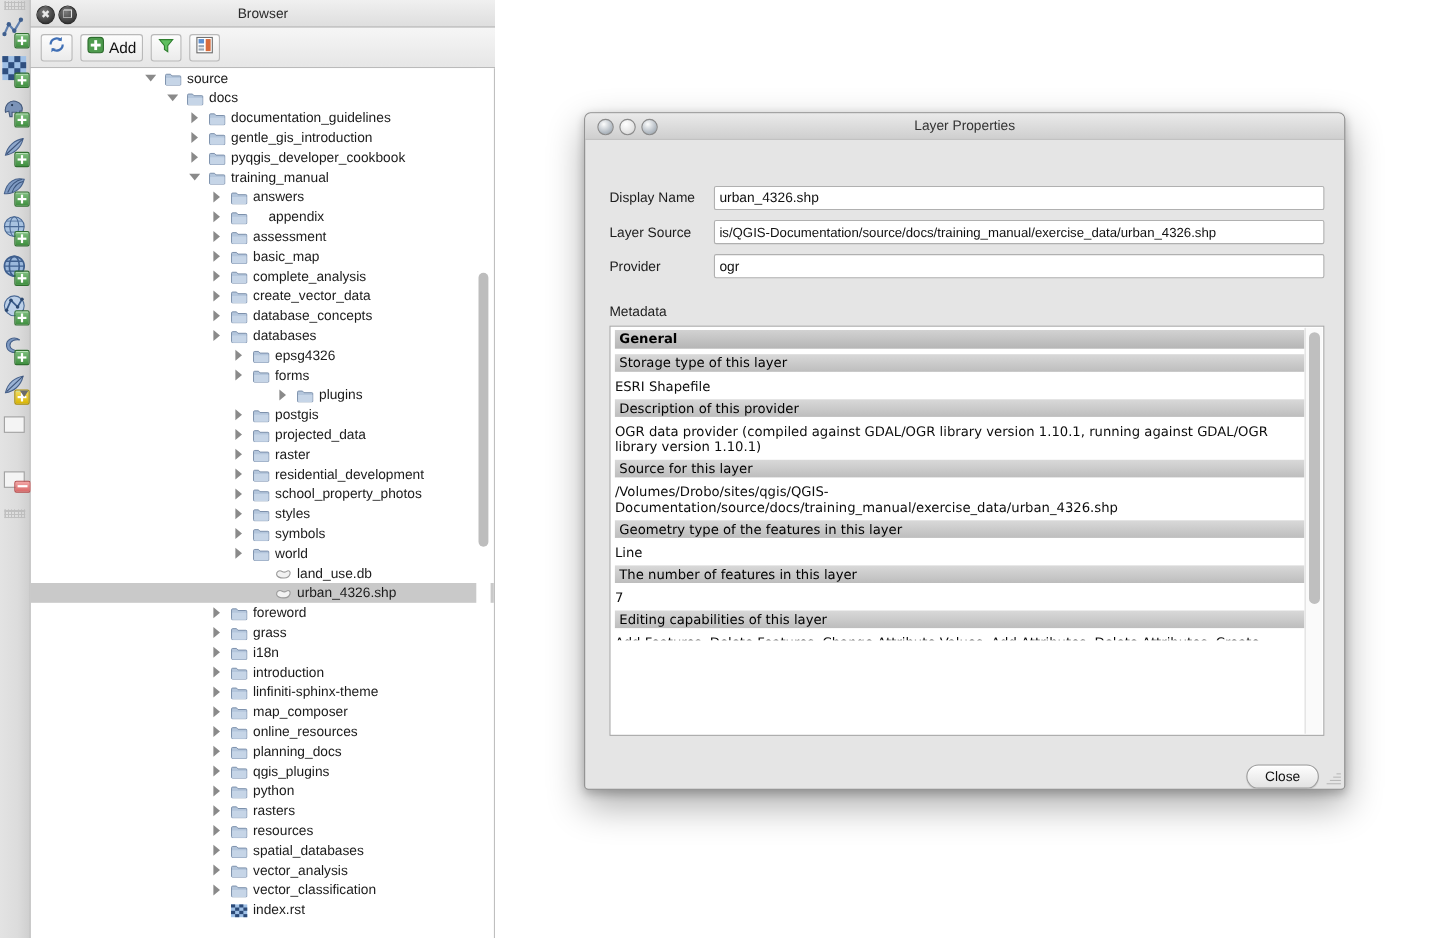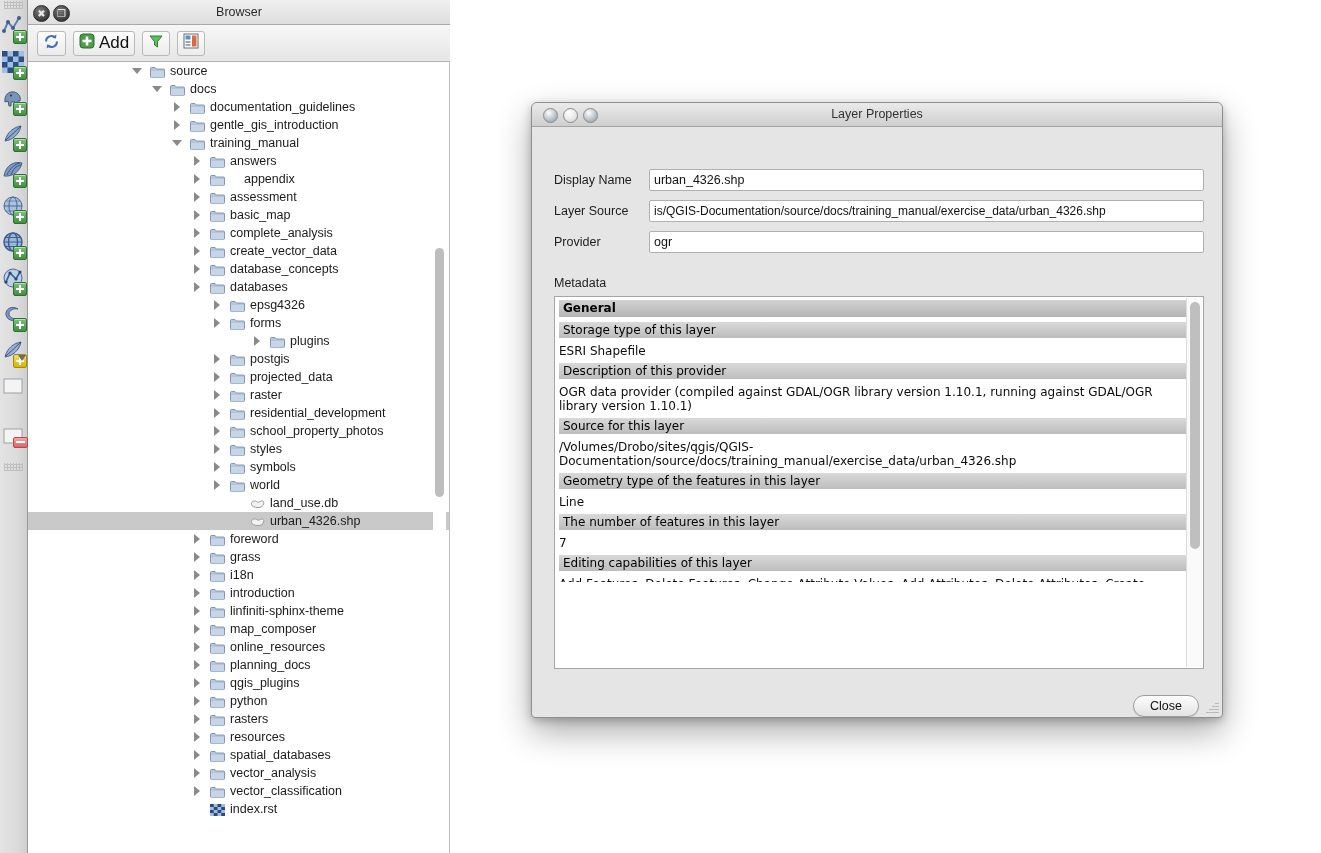--- a/index.html
+++ b/index.html
@@ -67,21 +67,21 @@
     height:37px;background:linear-gradient(#f6f6f6,#e6e6e6);
     border-bottom:1px solid #b3b3b3;
     display:flex;align-items:center;padding-left:9px;gap:7px;box-sizing:border-box;
   }
   .tbtn{
     height:25px;min-width:25px;border:1px solid #b9b9b9;border-radius:3px;
     background:linear-gradient(#fdfdfd,#ebebeb);
     display:flex;align-items:center;justify-content:center;gap:4px;
     padding:0 5px;box-sizing:border-box;cursor:default;
   }
-  .tbtn .lbl{font-size:17px;color:#111;}
+  .tbtn .lbl{font-size:14px;color:#111;}
 
   .browser-tree{
     position:absolute;left:0;top:62px;right:0;bottom:0;
     background:#fff;border-right:1px solid #bfbfbf;overflow:hidden;
   }
   .row{
     position:relative;height:18px;line-height:18px;white-space:nowrap;
     font-size:12.5px;color:#1b1b1b;
   }
   .row.sel{background:#c9c9c9;}
@@ -357,20 +357,28 @@
               </svg></span>
             <span class="lbltxt" style="left:182px;">documentation_guidelines</span>
           </div>
           <div class="row" style="top: 0px;">
             <span class="tw closed" style="left:146px;"></span>
             <span class="folder" style="left:162px;"><svg width="15" height="12" viewBox="0 0 15 12">
                 <path d="M0.5 2.5 A1 1 0 0 1 1.5 1.5 H5 L6.3 3 H13.5 A1 1 0 0 1 14.5 4 V10.5 A1 1 0 0 1 13.5 11.5 H1.5 A1 1 0 0 1 0.5 10.5 Z" fill="#b4c6dc" stroke="#7b90ab" stroke-width="0.9"></path>
                 <path d="M1 5 H14 V10.5 A1 1 0 0 1 13 11.5 H2 A1 1 0 0 1 1 10.5 Z" fill="#c6d5e7"></path>
               </svg></span>
             <span class="lbltxt" style="left:182px;">gentle_gis_introduction</span>
+          </div>
+          <div class="row" style="top: 0px;">
+            <span class="tw closed" style="left:146px;"></span>
+            <span class="folder" style="left:162px;"><svg width="15" height="12" viewBox="0 0 15 12">
+                <path d="M0.5 2.5 A1 1 0 0 1 1.5 1.5 H5 L6.3 3 H13.5 A1 1 0 0 1 14.5 4 V10.5 A1 1 0 0 1 13.5 11.5 H1.5 A1 1 0 0 1 0.5 10.5 Z" fill="#b4c6dc" stroke="#7b90ab" stroke-width="0.9"></path>
+                <path d="M1 5 H14 V10.5 A1 1 0 0 1 13 11.5 H2 A1 1 0 0 1 1 10.5 Z" fill="#c6d5e7"></path>
+              </svg></span>
+            <span class="lbltxt" style="left:182px;">pyqgis_developer_cookbook</span>
           </div>
           <div class="row" style="top: 0px;">
             <span class="tw" style="left:144px;"></span>
             <span class="folder" style="left:162px;"><svg width="15" height="12" viewBox="0 0 15 12">
                 <path d="M0.5 2.5 A1 1 0 0 1 1.5 1.5 H5 L6.3 3 H13.5 A1 1 0 0 1 14.5 4 V10.5 A1 1 0 0 1 13.5 11.5 H1.5 A1 1 0 0 1 0.5 10.5 Z" fill="#b4c6dc" stroke="#7b90ab" stroke-width="0.9"></path>
                 <path d="M1 5 H14 V10.5 A1 1 0 0 1 13 11.5 H2 A1 1 0 0 1 1 10.5 Z" fill="#c6d5e7"></path>
               </svg></span>
             <span class="lbltxt" style="left:182px;">training_manual</span>
           </div>
           <div class="row" style="top: 0px;">

